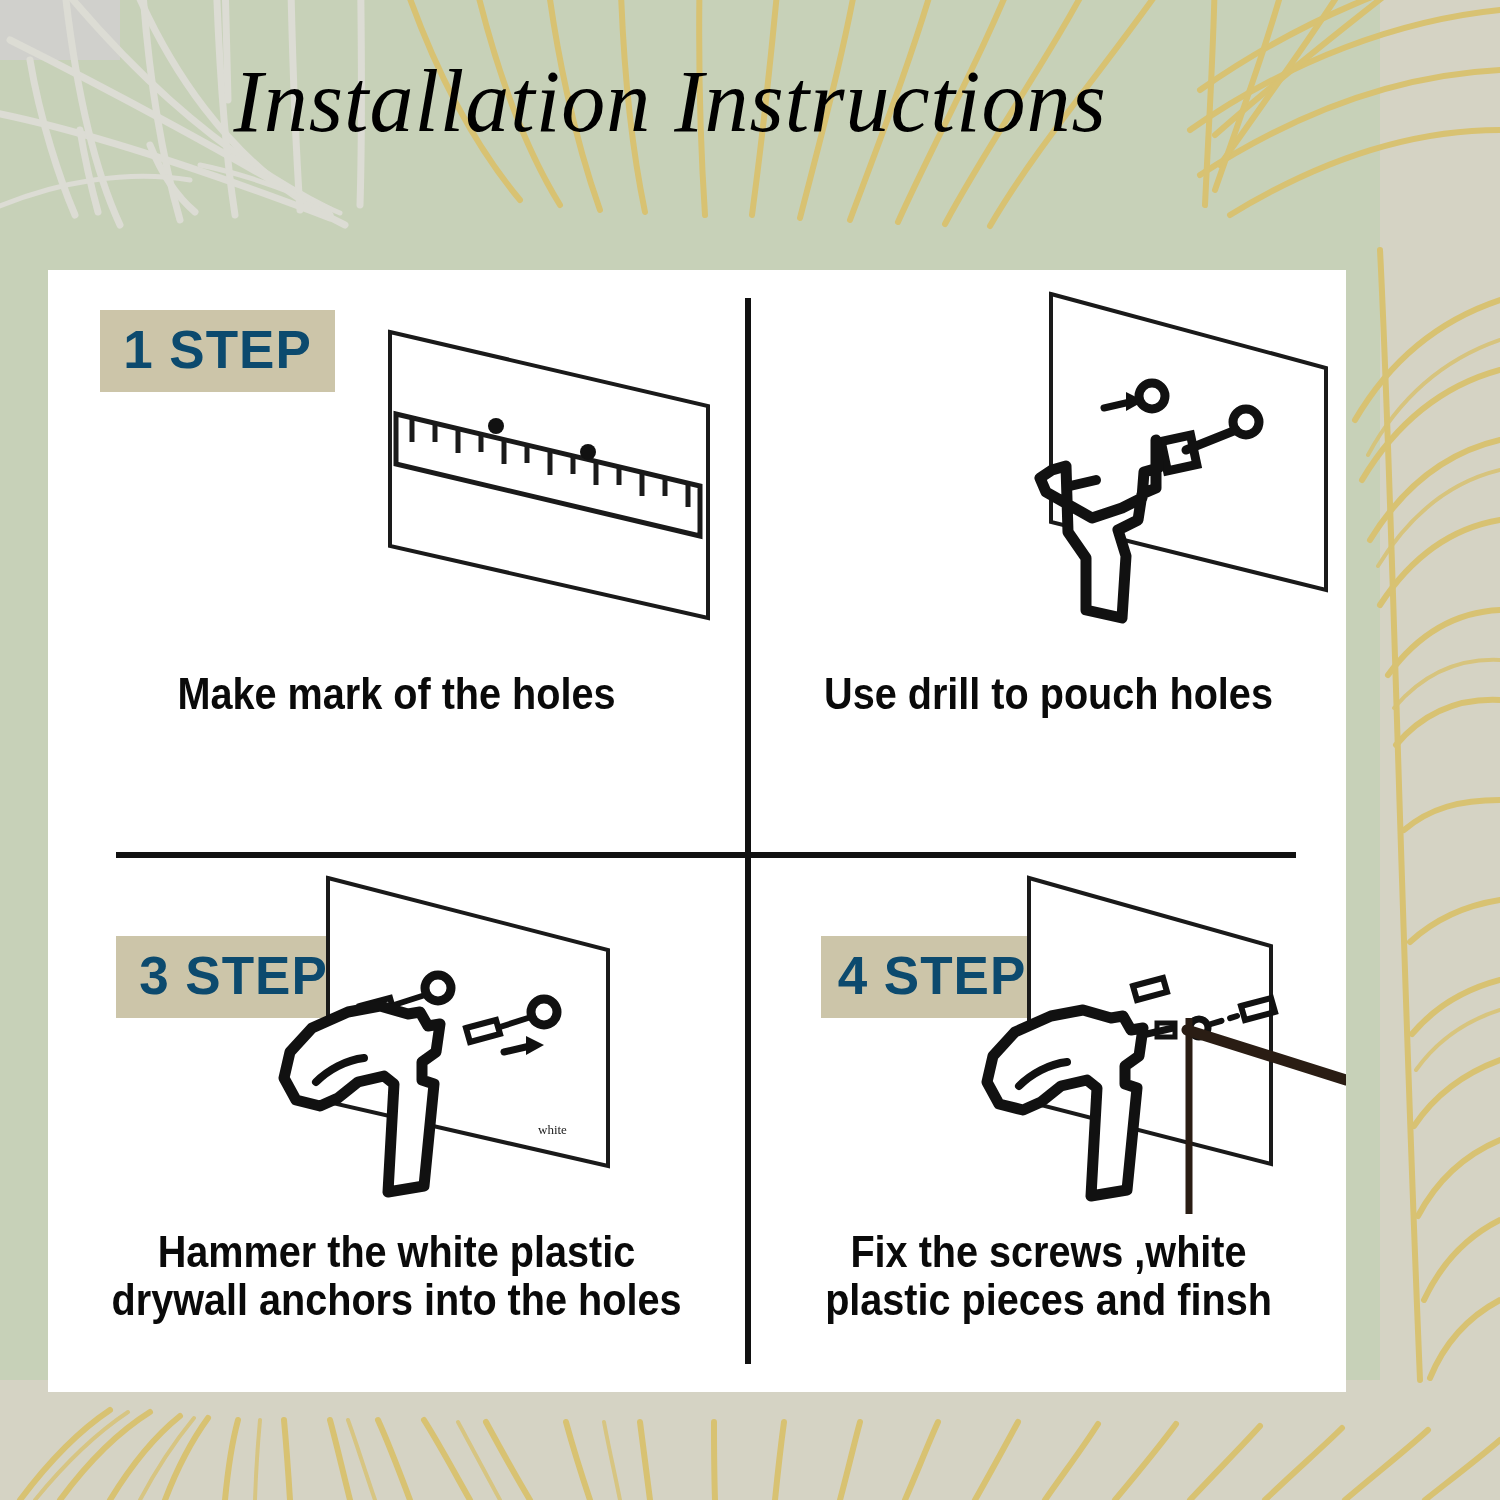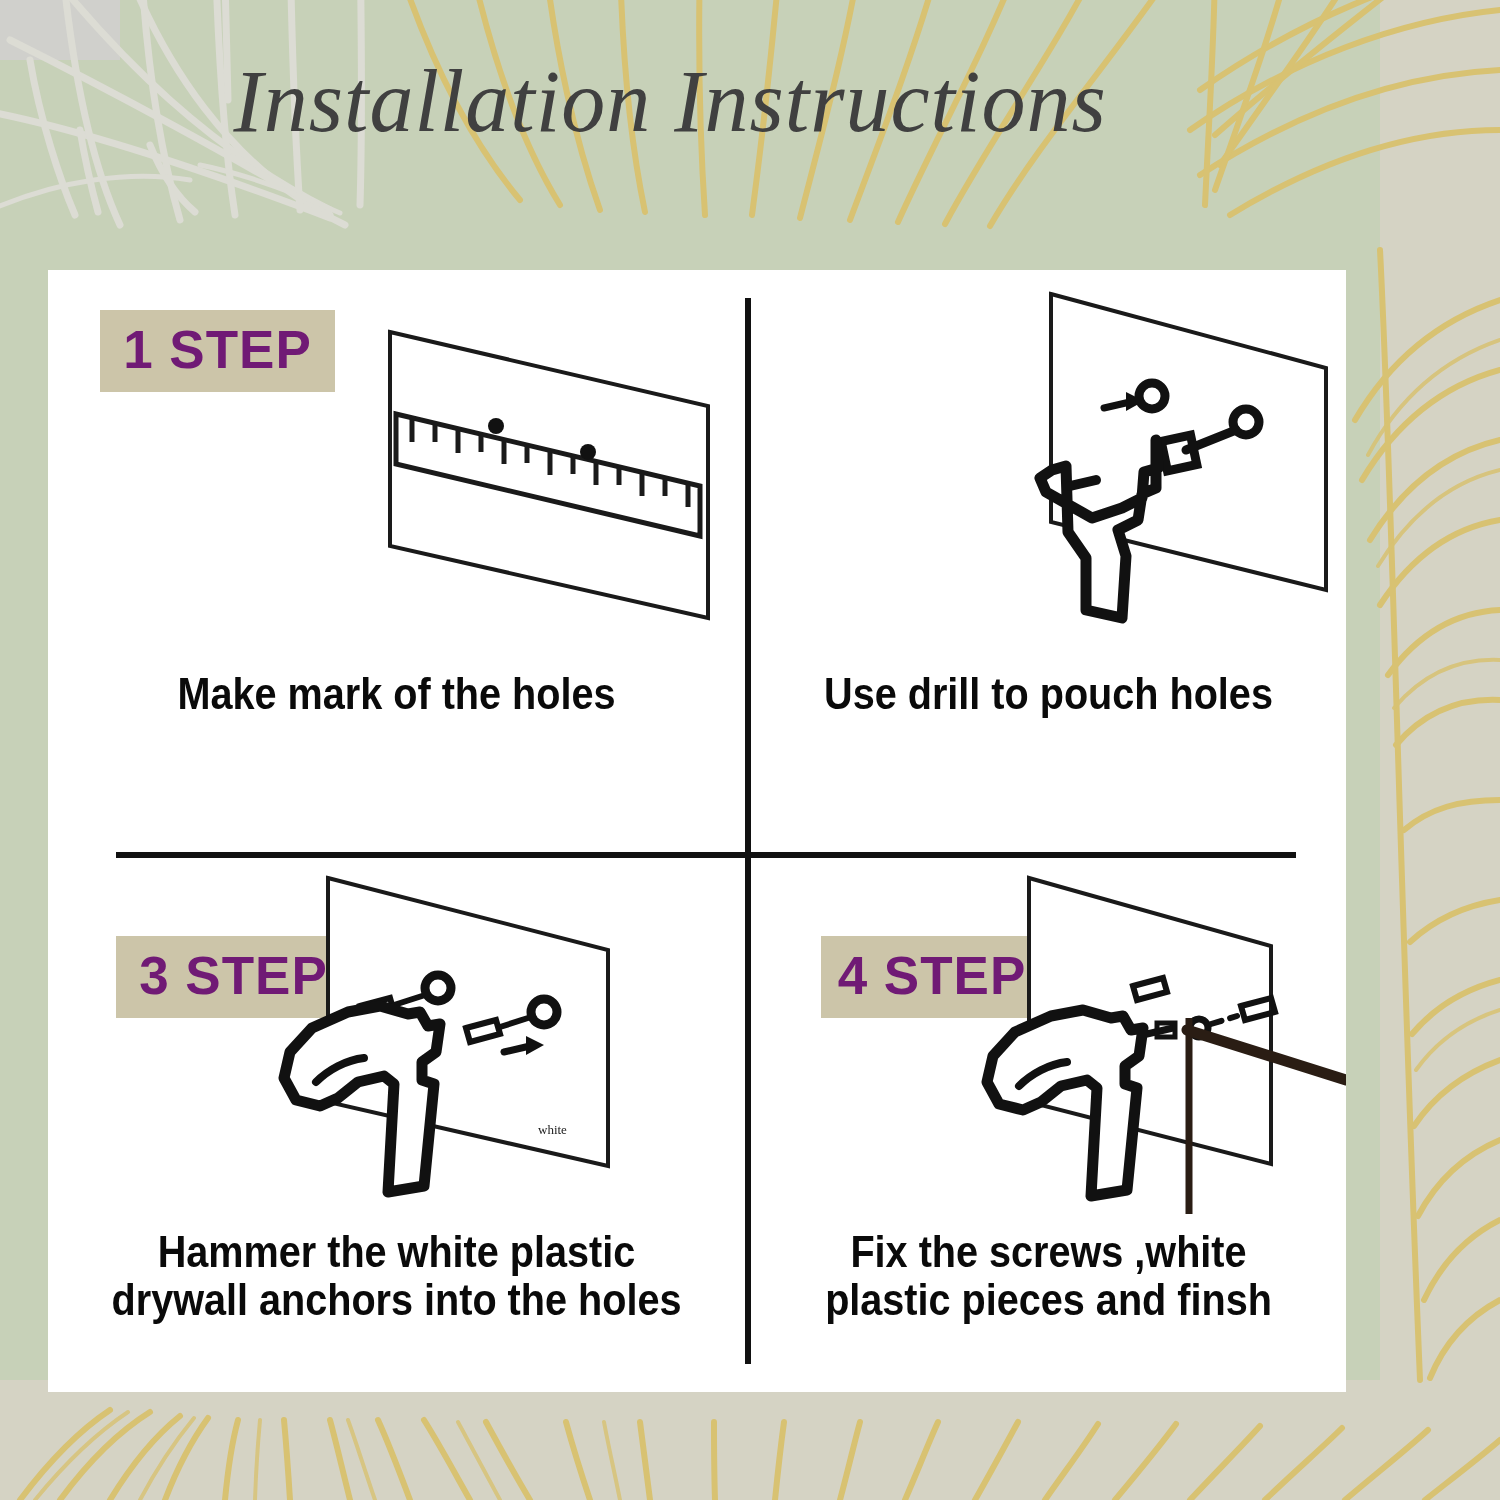--- a/index.html
+++ b/index.html
@@ -31,21 +31,21 @@
   .bg-svg { position:absolute; inset:0; width:1500px; height:1500px; }
 
   
   .title {
     position:absolute; left:0; top:58px; width:1340px;
     text-align:center;
     font-family:"Liberation Serif", serif;
     font-style:italic;
     font-size:88px;
     line-height:1.0;
-    color:#404040;
+    color:#000000;
     letter-spacing:1px;
     white-space:nowrap;
   }
 
   
   .card {
     position:absolute;
     left:48px; top:270px;
     width:1298px; height:1122px;
     background:#ffffff;
@@ -62,21 +62,21 @@
   
   .quad { position:absolute; }
   #quad1 { left:0px;   top:0px;   width:697px; height:585px; }
   #quad2 { left:703px; top:0px;   width:595px; height:585px; }
   #quad3 { left:0px;   top:588px; width:558px; height:534px; }
   #quad4 { left:703px; top:588px; width:595px; height:681px; }
 
   .badge {
     position:absolute;
     background:#ccc5a9;
-    color:#701a75;
+    color:#0c4a6e;
     font-weight:bold;
     font-size:53px;
     line-height:80px;
     letter-spacing:1px;
     text-align:center;
     font-family:"Liberation Sans", sans-serif;
   }
   #badge1 { left:52px;  top:40px;  width:235px; height:82px; }
   #badge2 { left:70px;  top:40px;  width:235px; height:82px; }
   #badge3 { left:68px;  top:78px;  width:235px; height:82px; }

